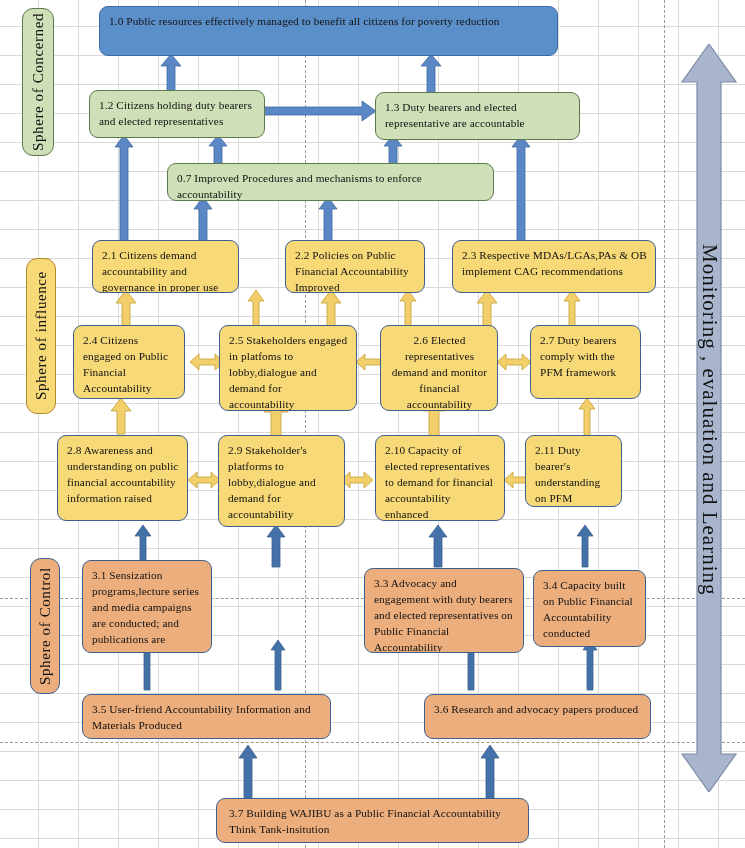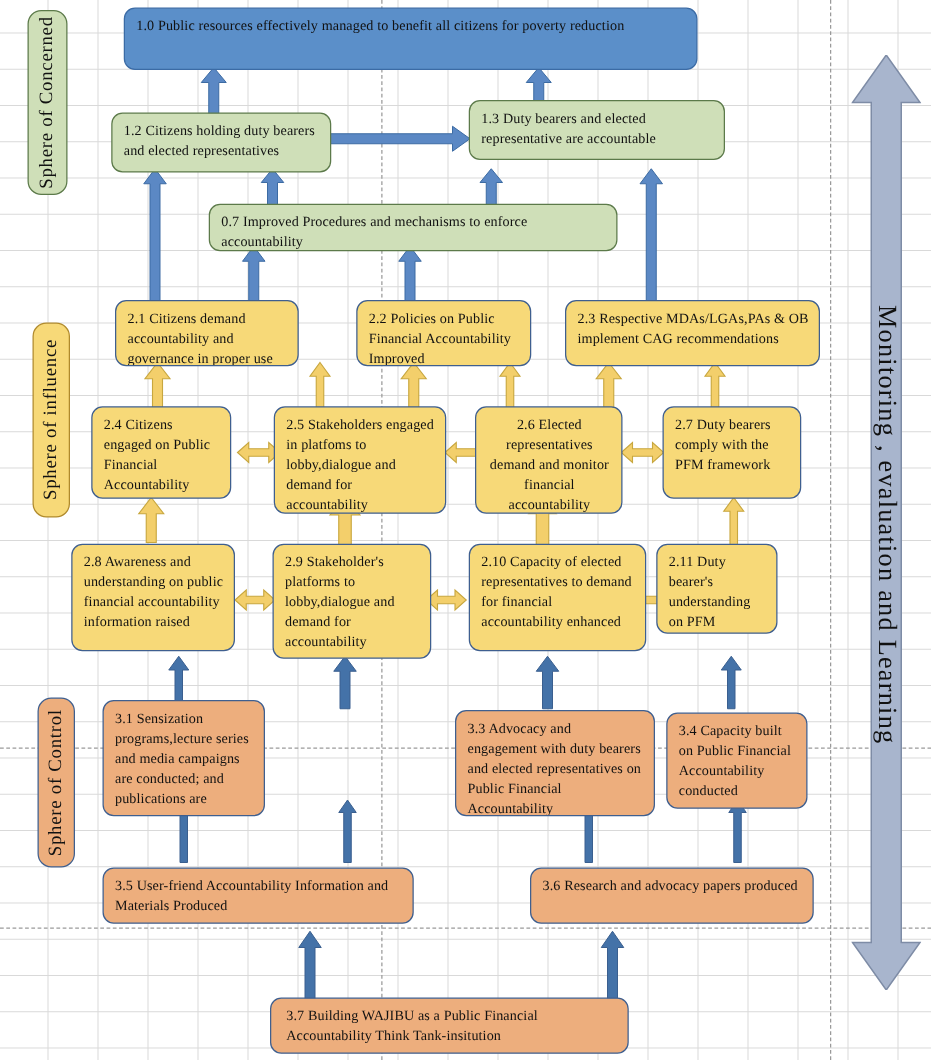--- a/index.html
+++ b/index.html
@@ -323,21 +323,21 @@
   </div>
 
   <div class="node blue" style="left:99px;top:6px;width:459px;height:50px;">
     <span>1.0 Public resources effectively managed to benefit all citizens for poverty reduction</span>
   </div>
 
   <div class="node green" style="left:89px;top:90px;width:176px;height:48px;">
     <span>1.2 Citizens holding duty bearers and elected representatives</span>
   </div>
 
-  <div class="node green" style="left:375px;top:80px;width:205px;height:48px;">
+  <div class="node green" style="left:375px;top:92px;width:205px;height:48px;">
     <span>1.3 Duty bearers and elected representative are accountable</span>
   </div>
 
   <div class="node green" style="left:167px;top:163px;width:327px;height:38px;">
     <span>0.7 Improved Procedures and mechanisms to enforce accountability</span>
   </div>
 
   <div class="node yellow" style="left:92px;top:240px;width:147px;height:53px;">
     <span>2.1 Citizens demand accountability and governance in proper use of resources</span>
   </div>
@@ -367,21 +367,21 @@
   </div>
 
   <div class="node yellow" style="left:57px;top:435px;width:131px;height:86px;">
     <span>2.8 Awareness and understanding on public financial accountability information raised</span>
   </div>
 
   <div class="node yellow" style="left:218px;top:435px;width:127px;height:92px;">
     <span>2.9 Stakeholder's platforms to lobby,dialogue and demand for accountability</span>
   </div>
 
-  <div class="node yellow" style="left:375px;top:435px;width:142px;height:86px;">
+  <div class="node yellow" style="left:375px;top:435px;width:130px;height:86px;">
     <span>2.10 Capacity of elected representatives to demand for financial accountability enhanced</span>
   </div>
 
   <div class="node yellow" style="left:525px;top:435px;width:97px;height:72px;">
     <span>2.11 Duty bearer's understanding on PFM enhanced</span>
   </div>
 
   <div class="node orange" style="left:82px;top:560px;width:130px;height:93px;">
     <span>3.1 Sensization programs,lecture series and media campaigns are conducted; and publications are</span>
   </div>
@@ -396,17 +396,17 @@
   </div>
 
   <div class="node orange" style="left:82px;top:694px;width:249px;height:45px;">
     <span>3.5 User-friend Accountability Information and Materials Produced</span>
   </div>
 
   <div class="node orange" style="left:424px;top:694px;width:227px;height:45px;">
     <span>3.6 Research and advocacy papers produced</span>
   </div>
 
-  <div class="node orange" style="left:216px;top:798px;width:287px;height:45px;padding-left:12px;">
+  <div class="node orange" style="left:216px;top:798px;width:313px;height:45px;padding-left:12px;">
     <span>3.7 Building WAJIBU as a Public Financial Accountability Think Tank-insitution</span>
   </div>
 
 </div>
 
 </body></html>

